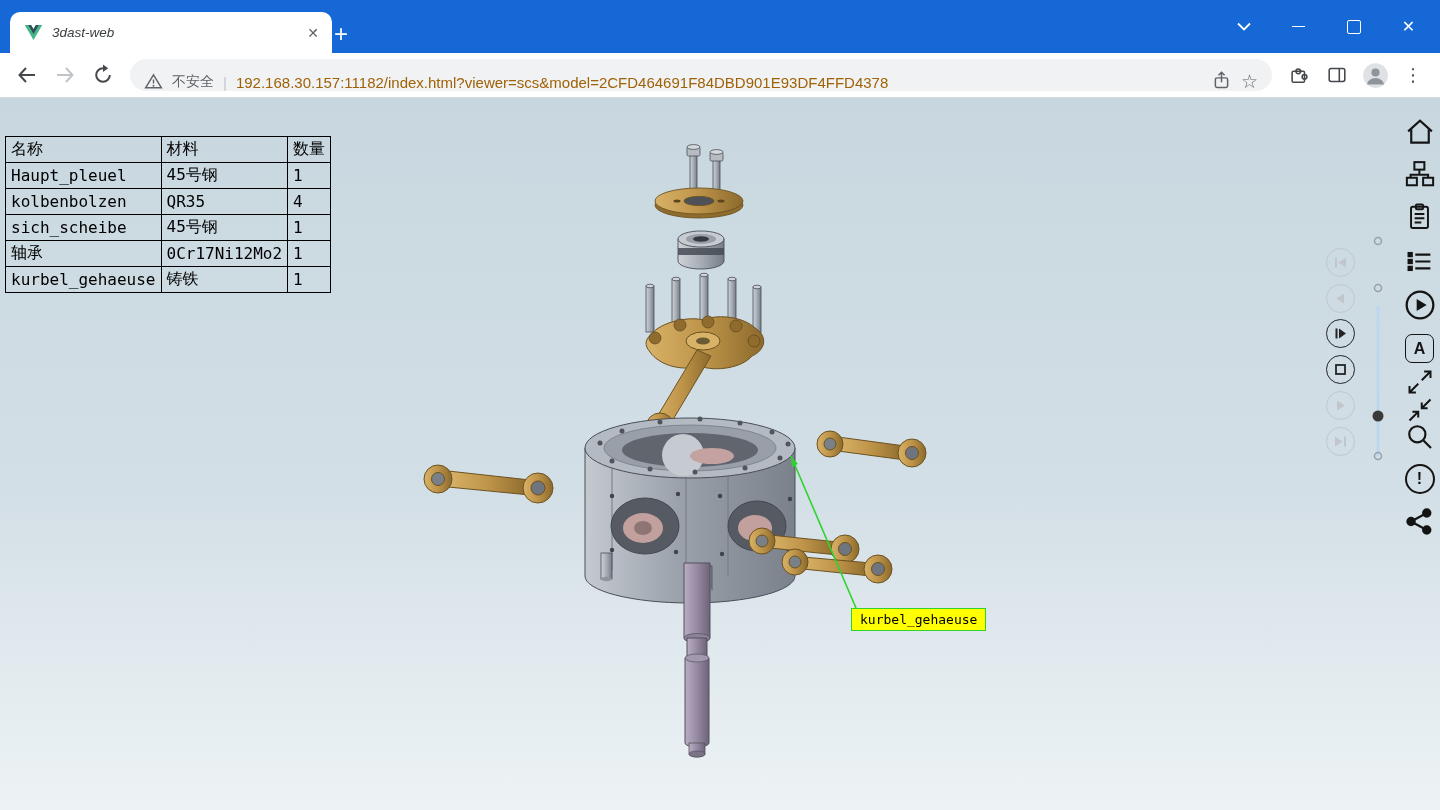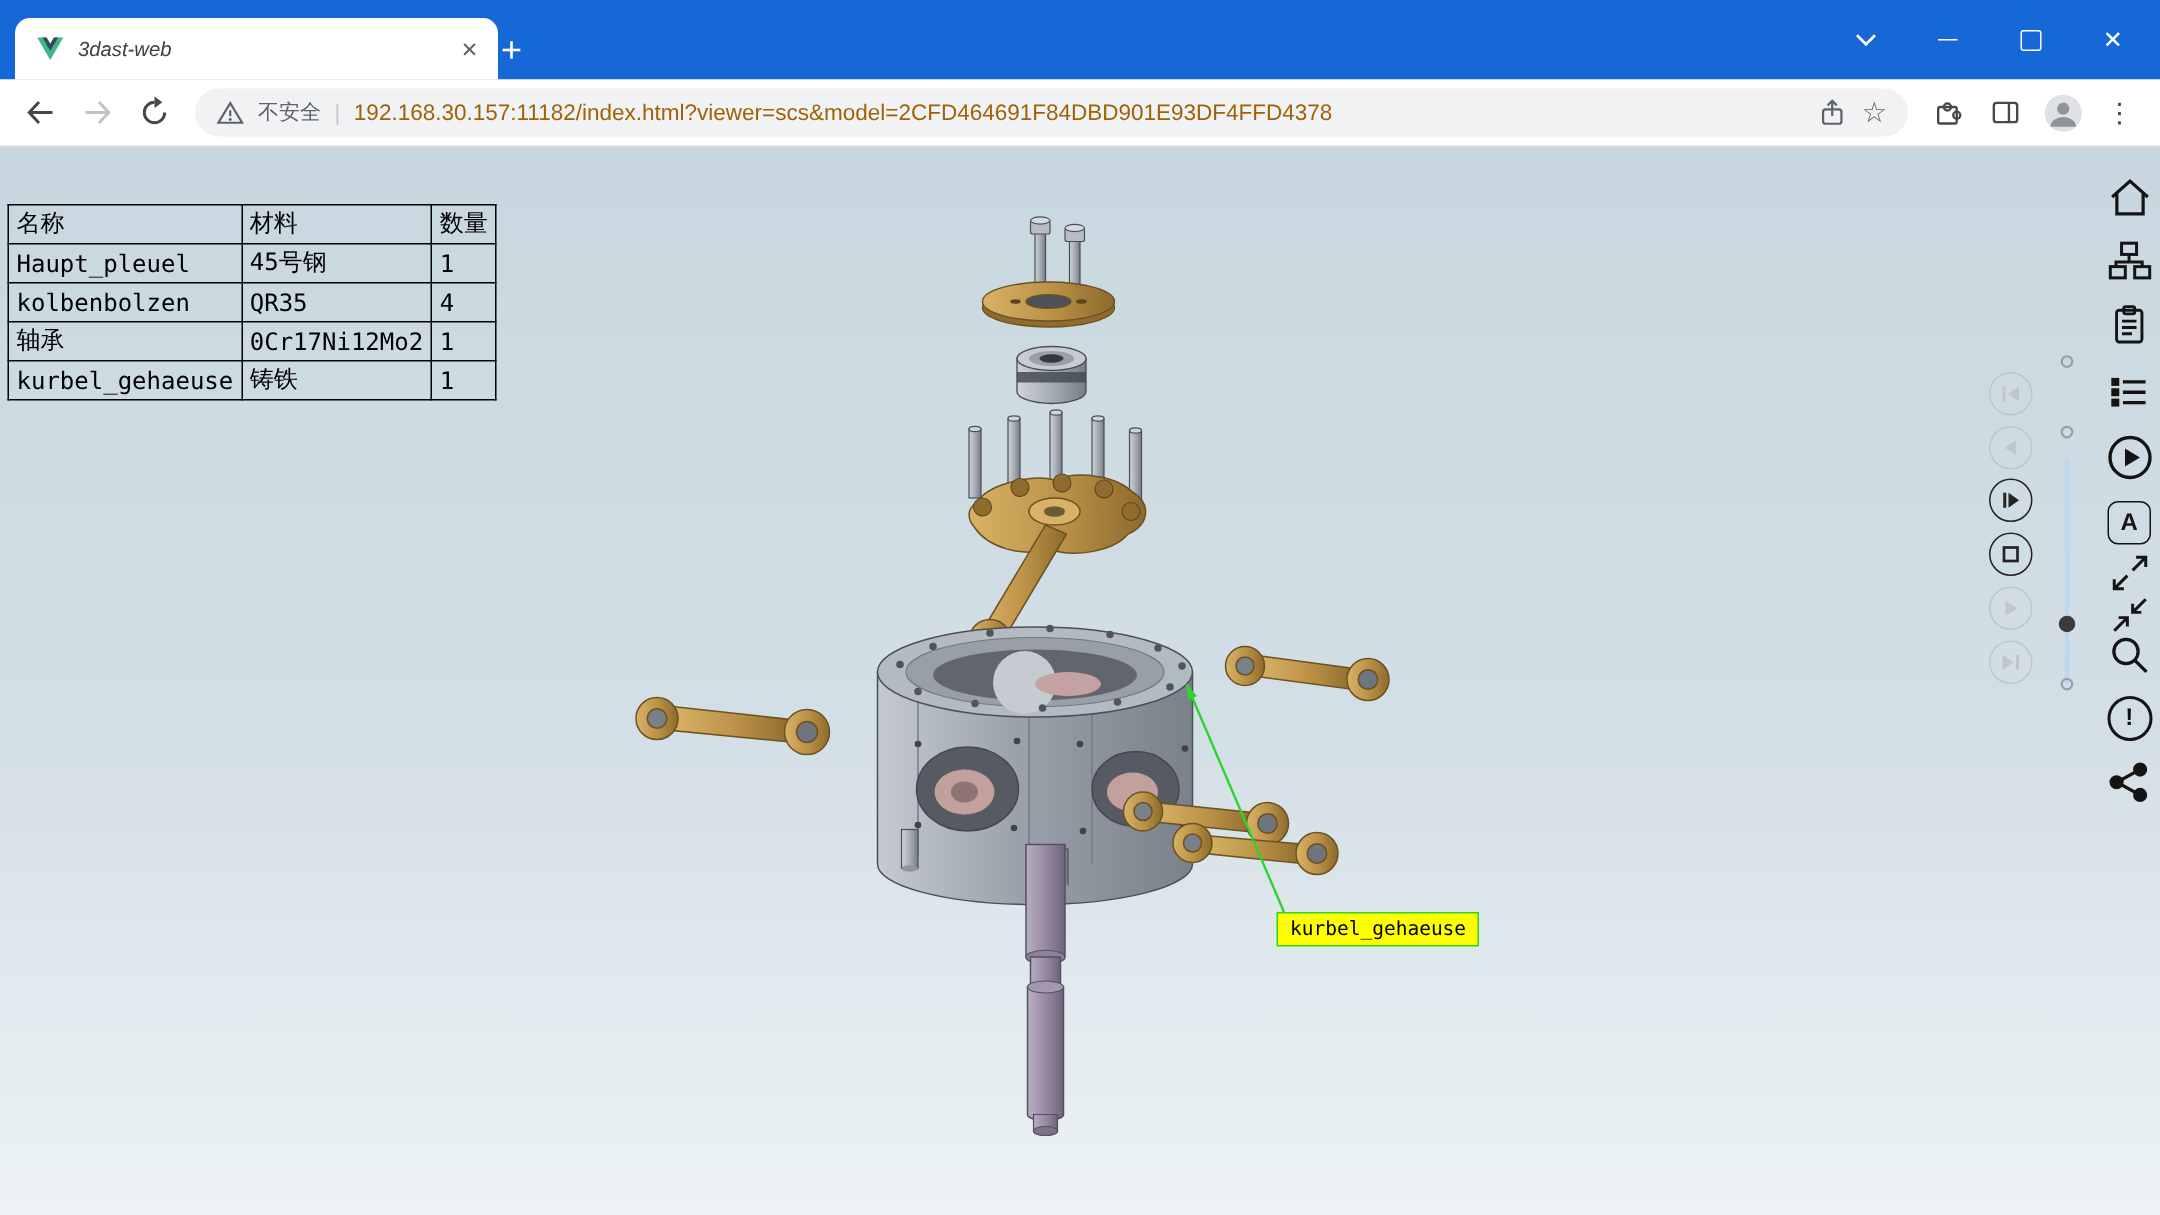--- a/index.html
+++ b/index.html
@@ -12,21 +12,21 @@
   .tab-close{width:22px;height:22px;display:flex;align-items:center;justify-content:center;border-radius:50%;color:#5f6368;font-size:14px;}
   .newtab{position:absolute;left:326px;top:19px;width:30px;height:30px;display:flex;align-items:center;justify-content:center;color:#fff;font-size:24px;font-weight:300;}
   .win-controls{position:absolute;right:4px;top:0;height:53px;display:flex;}
   .win-btn{width:55px;height:53px;display:flex;align-items:center;justify-content:center;color:#fff;}
   .win-max{width:12px;height:12px;border:1.7px solid #fff;border-radius:2px;}
   .win-min{width:13px;height:0;border-top:1.8px solid #fff;}
   .win-close{font-size:16px;}
 
   .toolbar{position:relative;height:44px;background:#fff;display:flex;align-items:center;padding:0 8px;border-bottom:1px solid #d8dbde;}
   .nav-btn{width:38px;height:38px;border-radius:50%;display:flex;align-items:center;justify-content:center;flex:0 0 auto;}
-  .urlbar{flex:1;min-width:0;height:32px;margin:0 8px;background:#f0f2f4;border-radius:16px;display:flex;align-items:center;gap:9px;padding:0 14px;}
+  .urlbar{flex:1;min-width:0;height:32px;margin:0 8px;background:#f0f2f4;border-radius:16px;display:flex;align-items:flex-end;gap:9px;padding:0 14px;}
   .security-label{font-size:14px;color:#5f6368;white-space:nowrap;}
   .url-divider{color:#c3c7cb;font-size:15px;}
   .url-text{flex:1;min-width:0;font-size:15px;color:#a16207;white-space:nowrap;overflow:hidden;}
   .star-glyph{font-size:19px;color:#5f6368;line-height:1;}
   .kebab{font-size:18px;color:#45494d;line-height:1;}
 
   
   .content{position:relative;height:713px;background:linear-gradient(180deg,#c8d7df 0%,#d3dfe6 55%,#edf3f5 100%);overflow:hidden;}
   .canvas-svg{position:absolute;left:0;top:0;z-index:1;}
   .overlay-svg{position:absolute;left:0;top:0;z-index:2;pointer-events:none;}
@@ -319,20 +319,25 @@
           <td>Haupt_pleuel</td>
           <td>45号钢</td>
           <td>1</td>
         </tr>
     <tr>
           <td>kolbenbolzen</td>
           <td>QR35</td>
           <td>4</td>
         </tr>
     <tr>
+          <td>sich_scheibe</td>
+          <td>45号钢</td>
+          <td>1</td>
+        </tr>
+    <tr>
           <td>轴承</td>
           <td>0Cr17Ni12Mo2</td>
           <td>1</td>
         </tr>
     <tr>
           <td>kurbel_gehaeuse</td>
           <td>铸铁</td>
           <td>1</td>
         </tr>
   </tbody>

